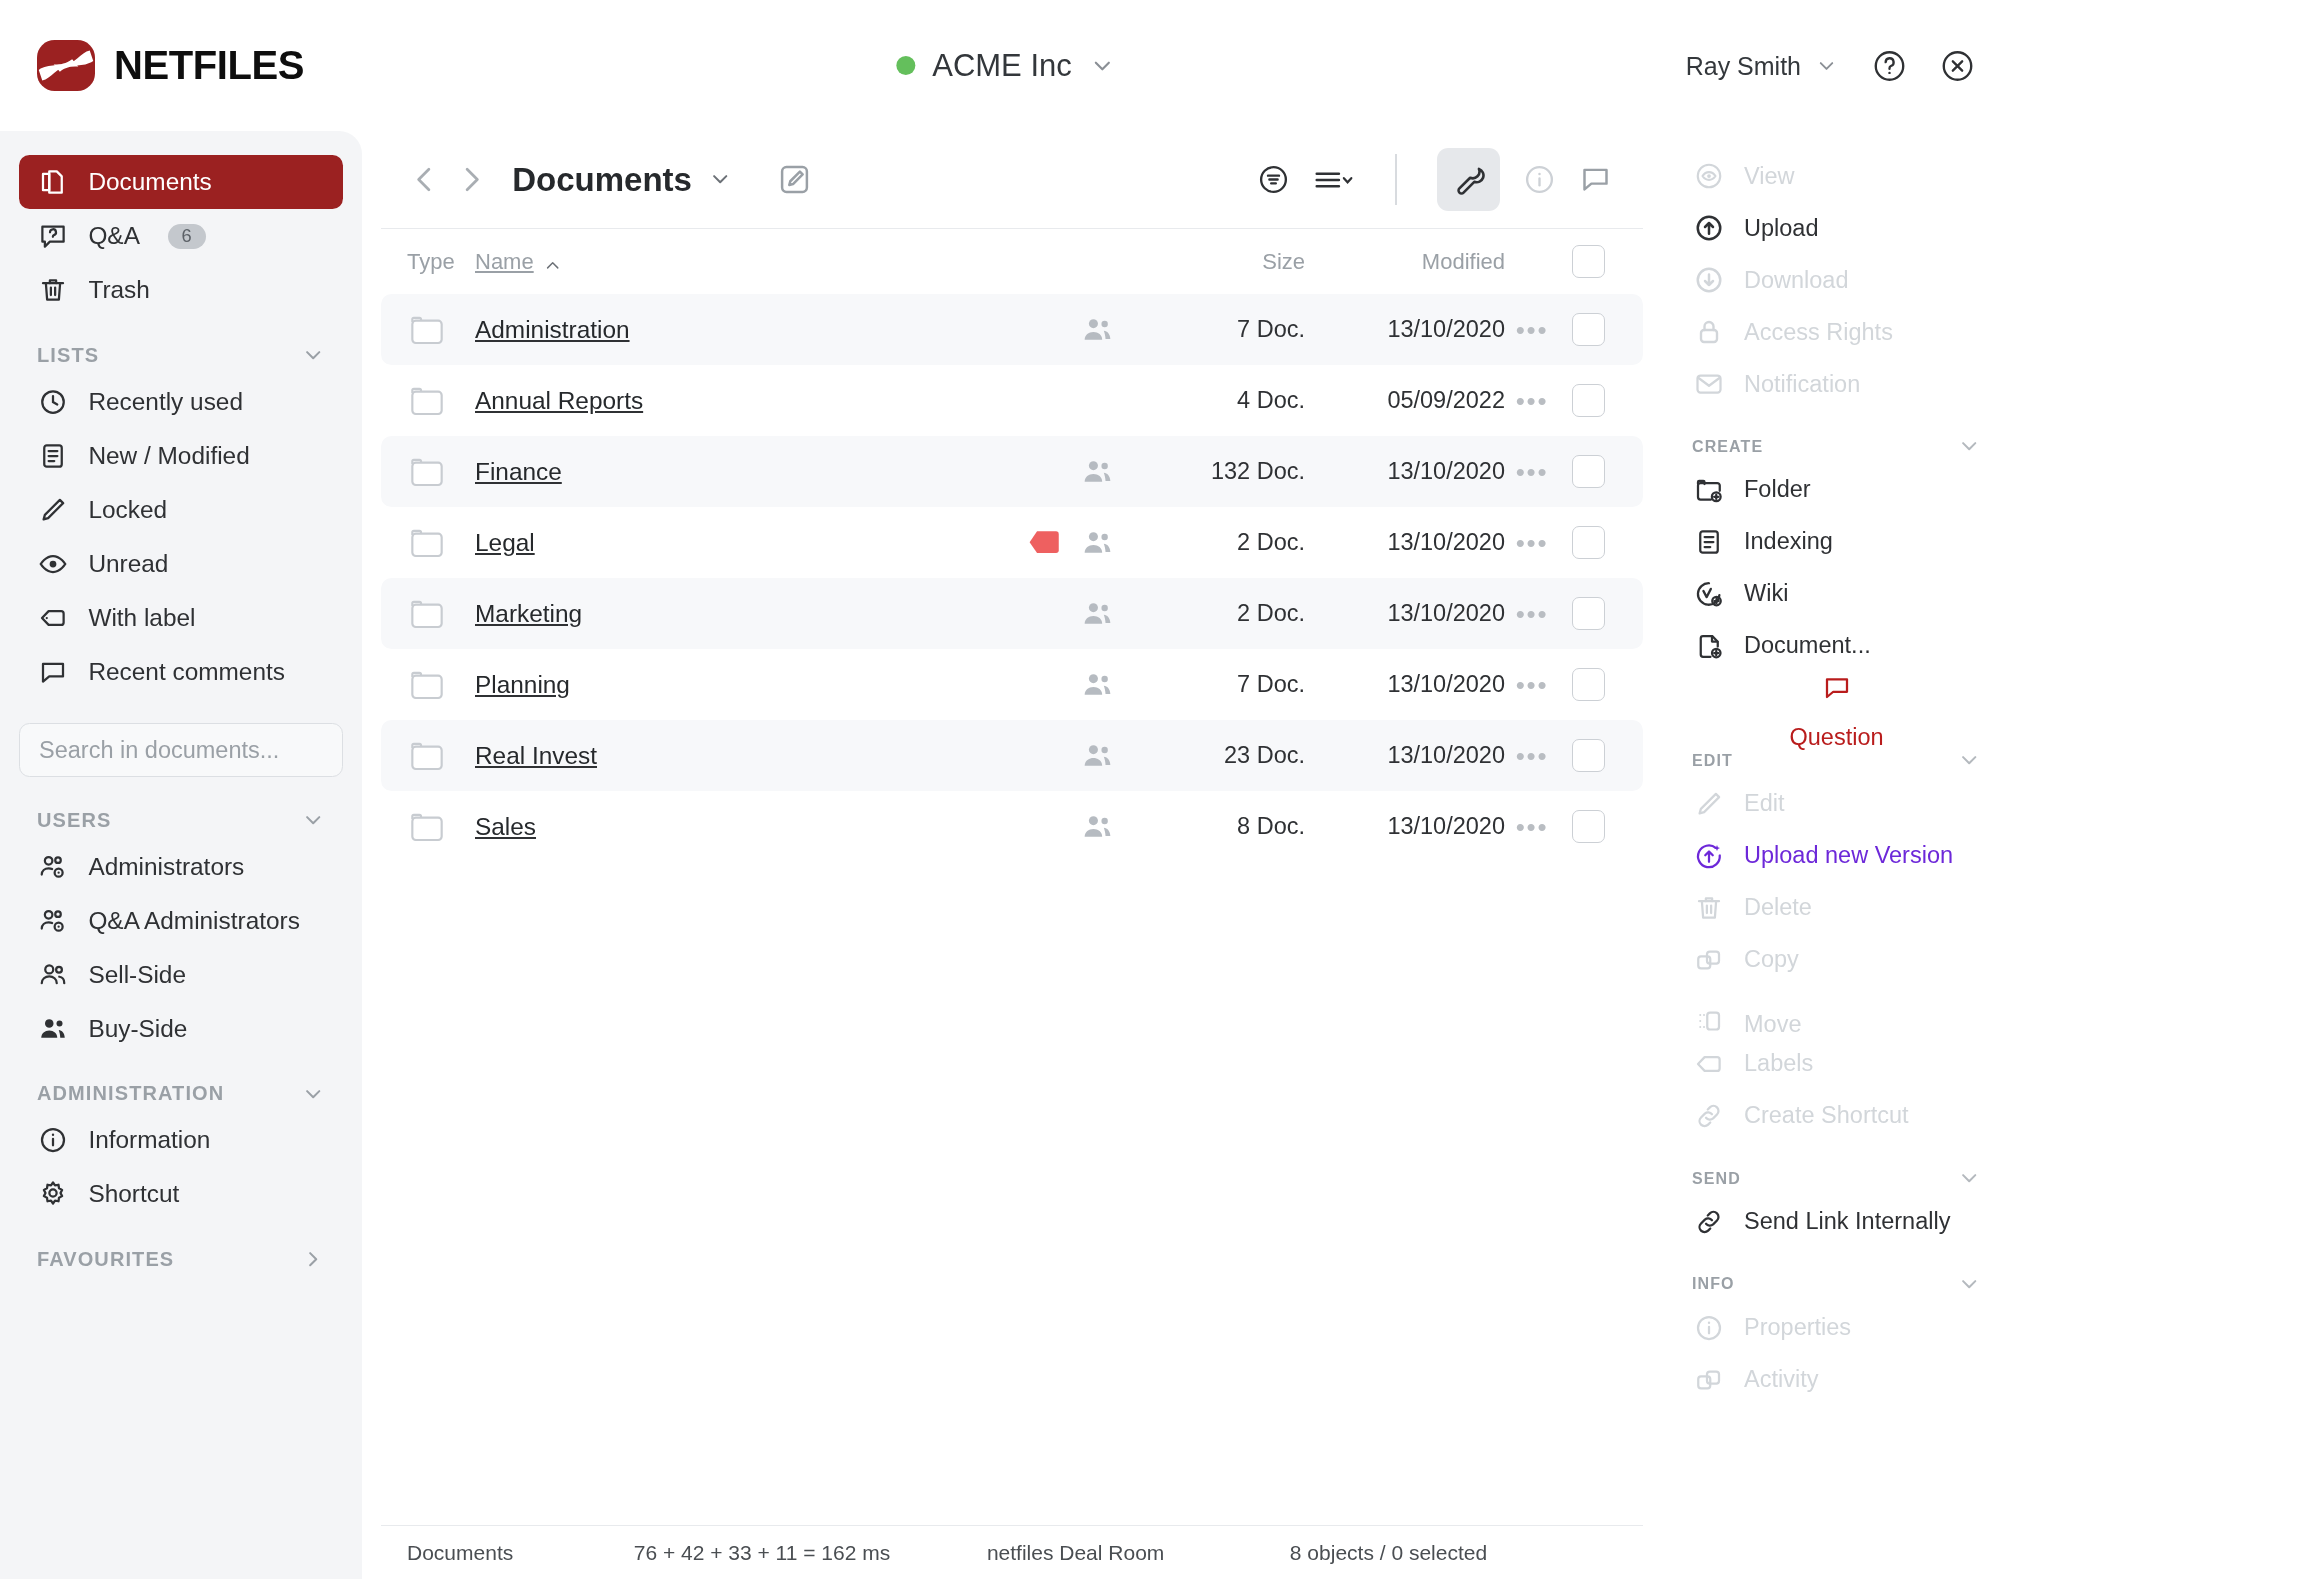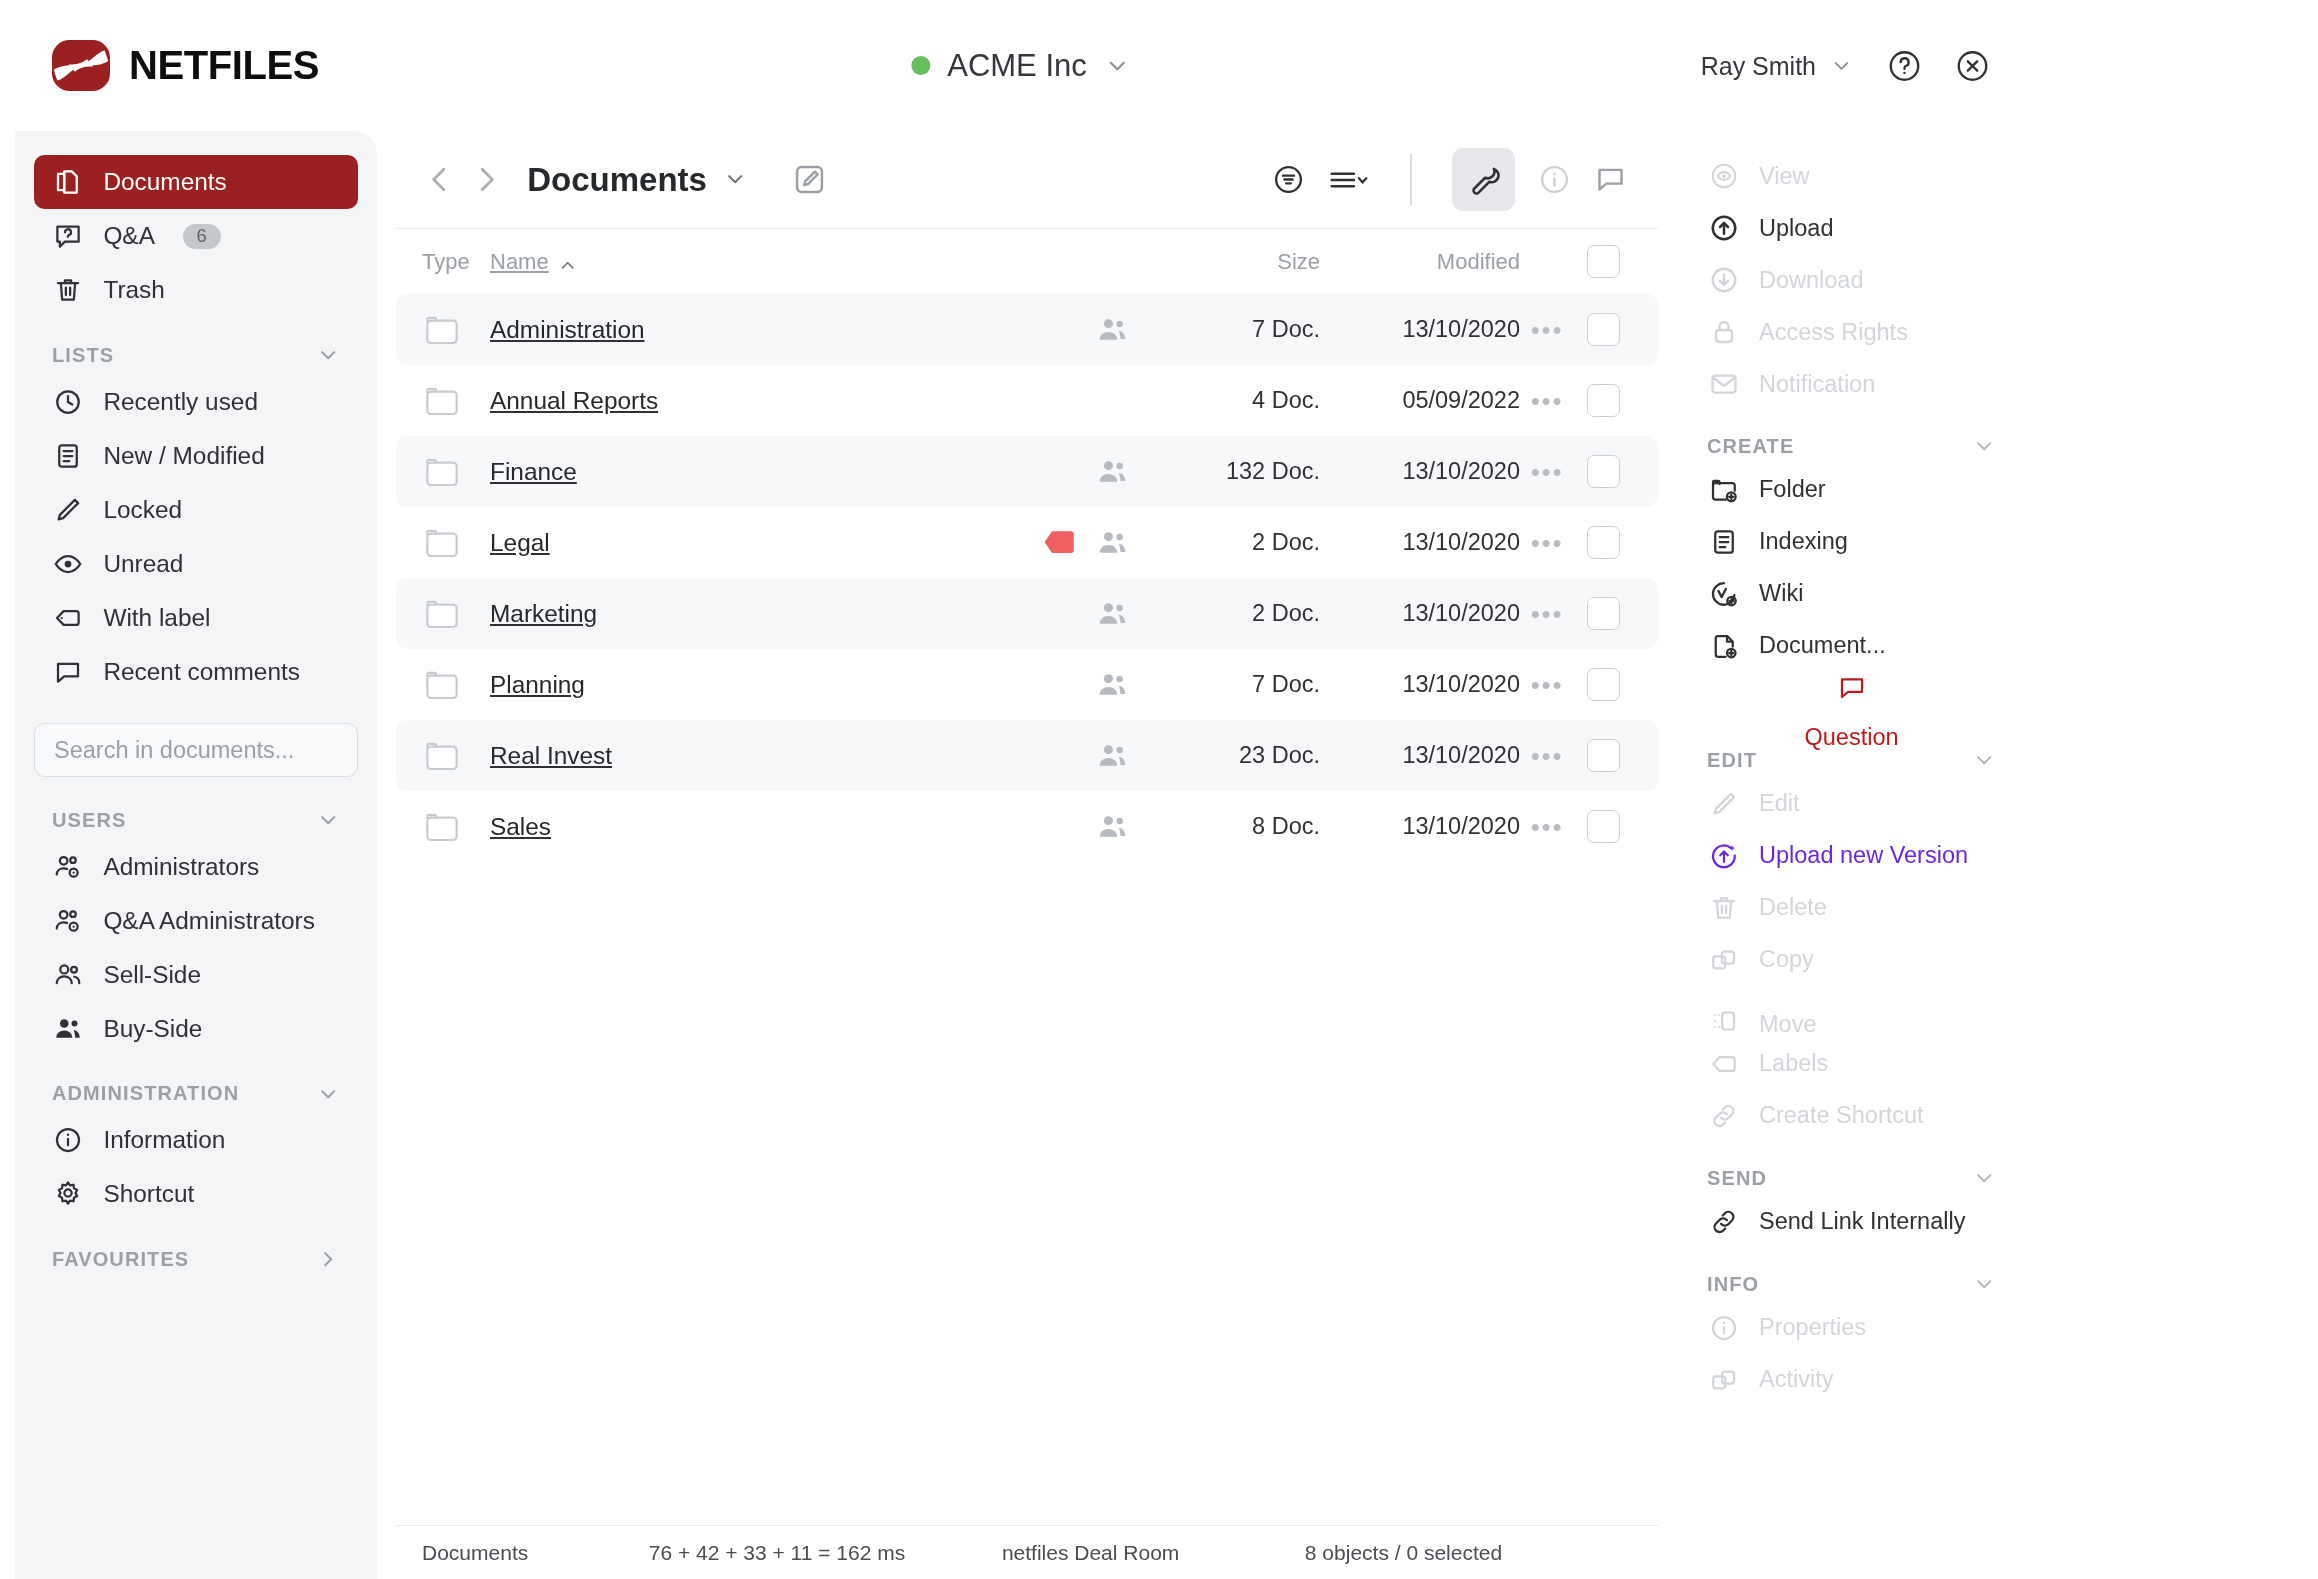--- a/index.html
+++ b/index.html
@@ -3,21 +3,21 @@
 <meta charset="utf-8">
 <style>
   * { box-sizing: border-box; margin: 0; padding: 0; }
   html, body {
     width: 2319px; height: 1579px;
     background: #ffffff;
     font-family: "Liberation Sans", sans-serif;
     color: #2f3134;
     overflow: hidden;
   }
-  .app { position: relative; width: 2011px; height: 1579px; display: flex; flex-direction: column; margin-left: 15px; }
+  .app { position: relative; width: 2011px; height: 1579px; display: flex; flex-direction: column; }
 
   
   .topbar {
     height: 131px; flex: 0 0 131px;
     display: flex; align-items: center;
     position: relative; background: #fff;
   }
   .brand { display: flex; align-items: center; gap: 19px; padding-left: 37px; }
   .brand-mark { width: 58px; height: 51px; }
   .brand-name { font-size: 40px; font-weight: 700; letter-spacing: -0.4px; color: #0e0e0e; }
@@ -134,21 +134,21 @@
   .act {
     display: flex; align-items: center; gap: 19px;
     height: 52px; padding: 0 30px; font-size: 23.5px; color: #2f3134; cursor: pointer;
   }
   .act .ico { width: 33px; height: 33px; flex: 0 0 33px; display:flex; align-items:center; justify-content:center; }
   .act.disabled { color: #d2d6da; cursor: default; }
   .sec-head {
     display: flex; align-items: center; justify-content: space-between;
     padding: 0 30px; margin-top: 24.4px; margin-bottom: 5.2px; cursor: pointer;
   }
-  .sec-title { font-size: 20px; letter-spacing: 1.1px; font-weight: 700; color: #9aa0a6; }
+  .sec-title { font-size: 16px; letter-spacing: 1.1px; font-weight: 700; color: #9aa0a6; }
 
   
   .footer {
     height: 54px; flex: 0 0 54px; display: flex; align-items: center;
     border-top: 1.3px solid #e8eaed; margin: 0 19px; font-size: 21px; color: #4a4e52;
   }
   .f1 { width: 261px; padding-left: 26px; }
   .f2 { width: 366px; }
   .f3 { width: 314px; }
   .f4 { width: 366px; }

